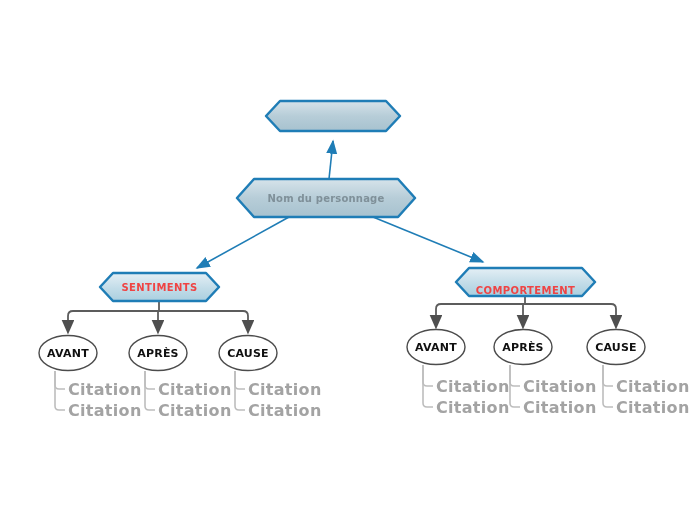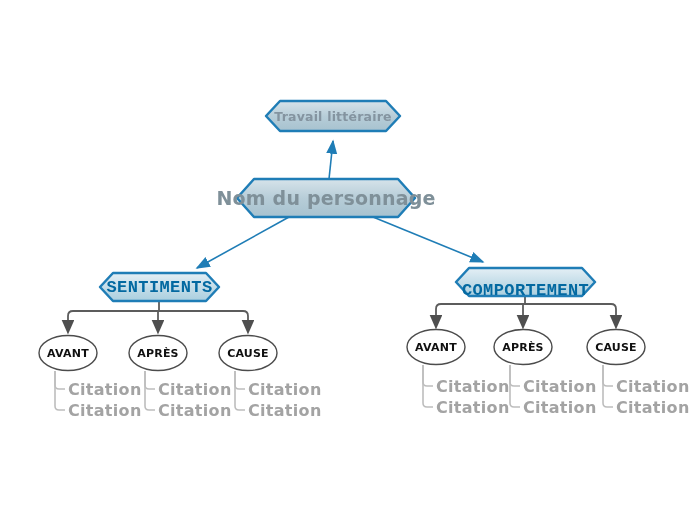--- a/index.html
+++ b/index.html
@@ -30,24 +30,24 @@
     white-space: nowrap;
     cursor: default;
     user-select: none;
   }
   .lbl-root {
     left: 266px; top: 101px; width: 134px; height: 30px;
     font-size: 12.5px; color: #8494a0; letter-spacing: 0.2px;
   }
   .lbl-main {
     left: 237px; top: 179px; width: 178px; height: 38px;
-    font-size: 19px; color: #7f9099; letter-spacing: 0.2px;
+    font-size: 10px; color: #7f9099; letter-spacing: 0.2px;
   }
   .lbl-branch {
-    font-size: 17px; color: #0369a1; letter-spacing: 0.4px; font-family: Liberation Mono, monospace;
+    font-size: 10px; color: #ef4444; letter-spacing: 0.4px;
   }
   .lbl-sentiments { left: 100px; top: 273px; width: 119px; height: 28px; }
   .lbl-comportement { left: 456px; top: 268px; width: 139px; height: 44px; }
   .lbl-ellipse {
     width: 58px; height: 34px;
     font-size: 11px; color: #101010; letter-spacing: 0.2px;
   }
   .lbl-citation {
     position: absolute;
     width: 72px; height: 16px;
@@ -136,21 +136,20 @@
     <g stroke="#4c4c4c" stroke-width="1.4" fill="#ffffff">
       <ellipse cx="68" cy="353" rx="29" ry="17.5"></ellipse>
       <ellipse cx="158" cy="353" rx="29" ry="17.5"></ellipse>
       <ellipse cx="248" cy="353" rx="29" ry="17.5"></ellipse>
       <ellipse cx="436" cy="347" rx="29" ry="17.5"></ellipse>
       <ellipse cx="523" cy="347" rx="29" ry="17.5"></ellipse>
       <ellipse cx="616" cy="347" rx="29" ry="17.5"></ellipse>
     </g>
   </svg>
 
-  <div class="node-label lbl-root">Travail littéraire</div>
   <div class="node-label lbl-main">Nom du personnage</div>
   <div class="node-label lbl-branch lbl-sentiments">SENTIMENTS</div>
   <div class="node-label lbl-branch lbl-comportement">COMPORTEMENT</div>
 
   <div class="node-label lbl-ellipse" style="left:39px; top:336px;">AVANT</div>
   <div class="node-label lbl-ellipse" style="left:129px; top:336px;">APRÈS</div>
   <div class="node-label lbl-ellipse" style="left:219px; top:336px;">CAUSE</div>
 
   <div class="node-label lbl-ellipse" style="left:407px; top:330px;">AVANT</div>
   <div class="node-label lbl-ellipse" style="left:494px; top:330px;">APRÈS</div>

